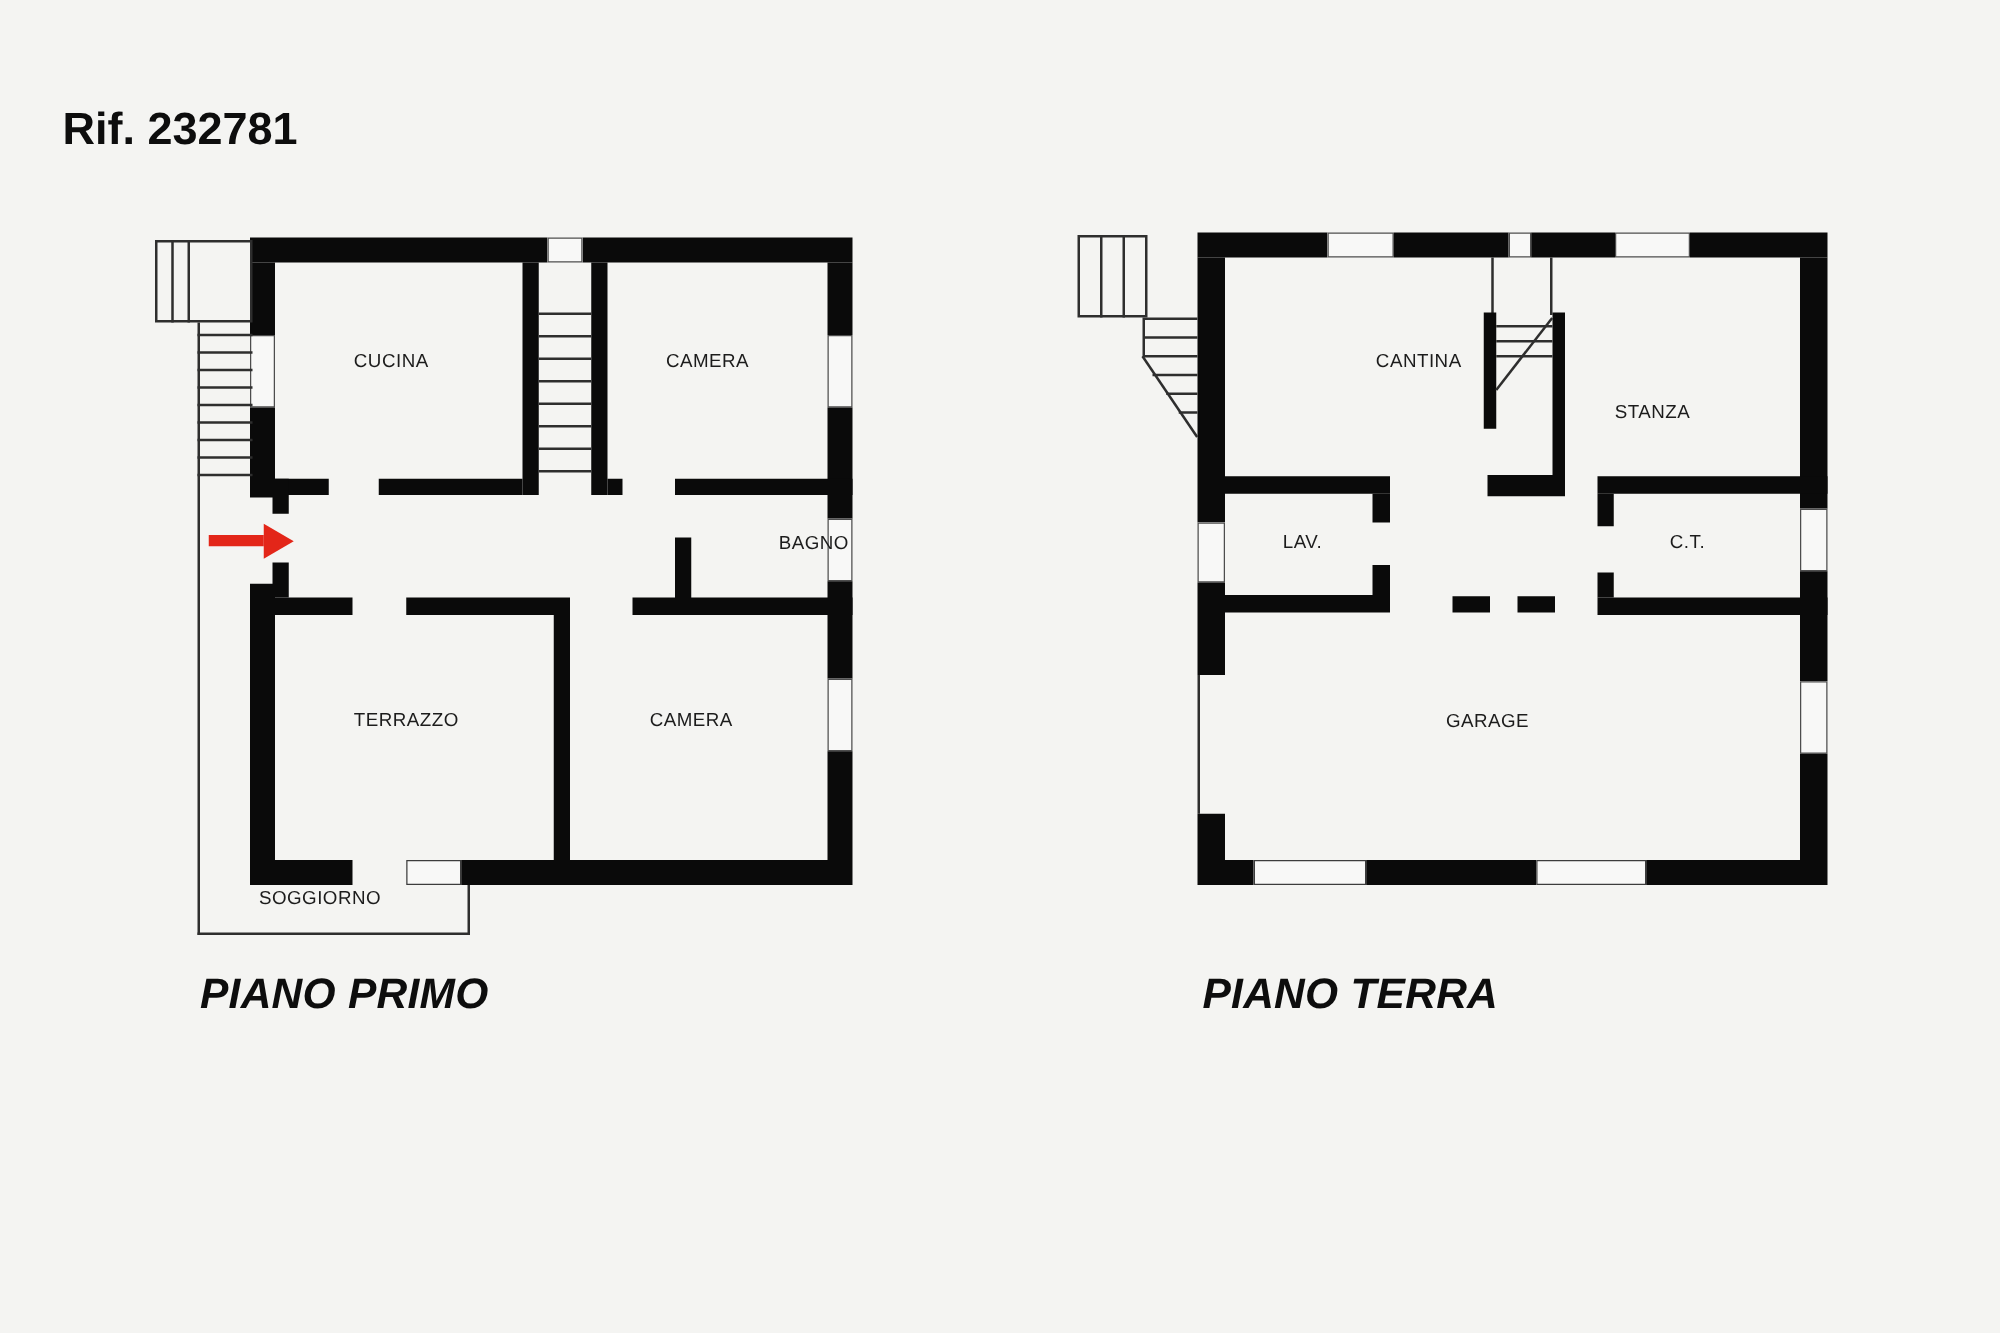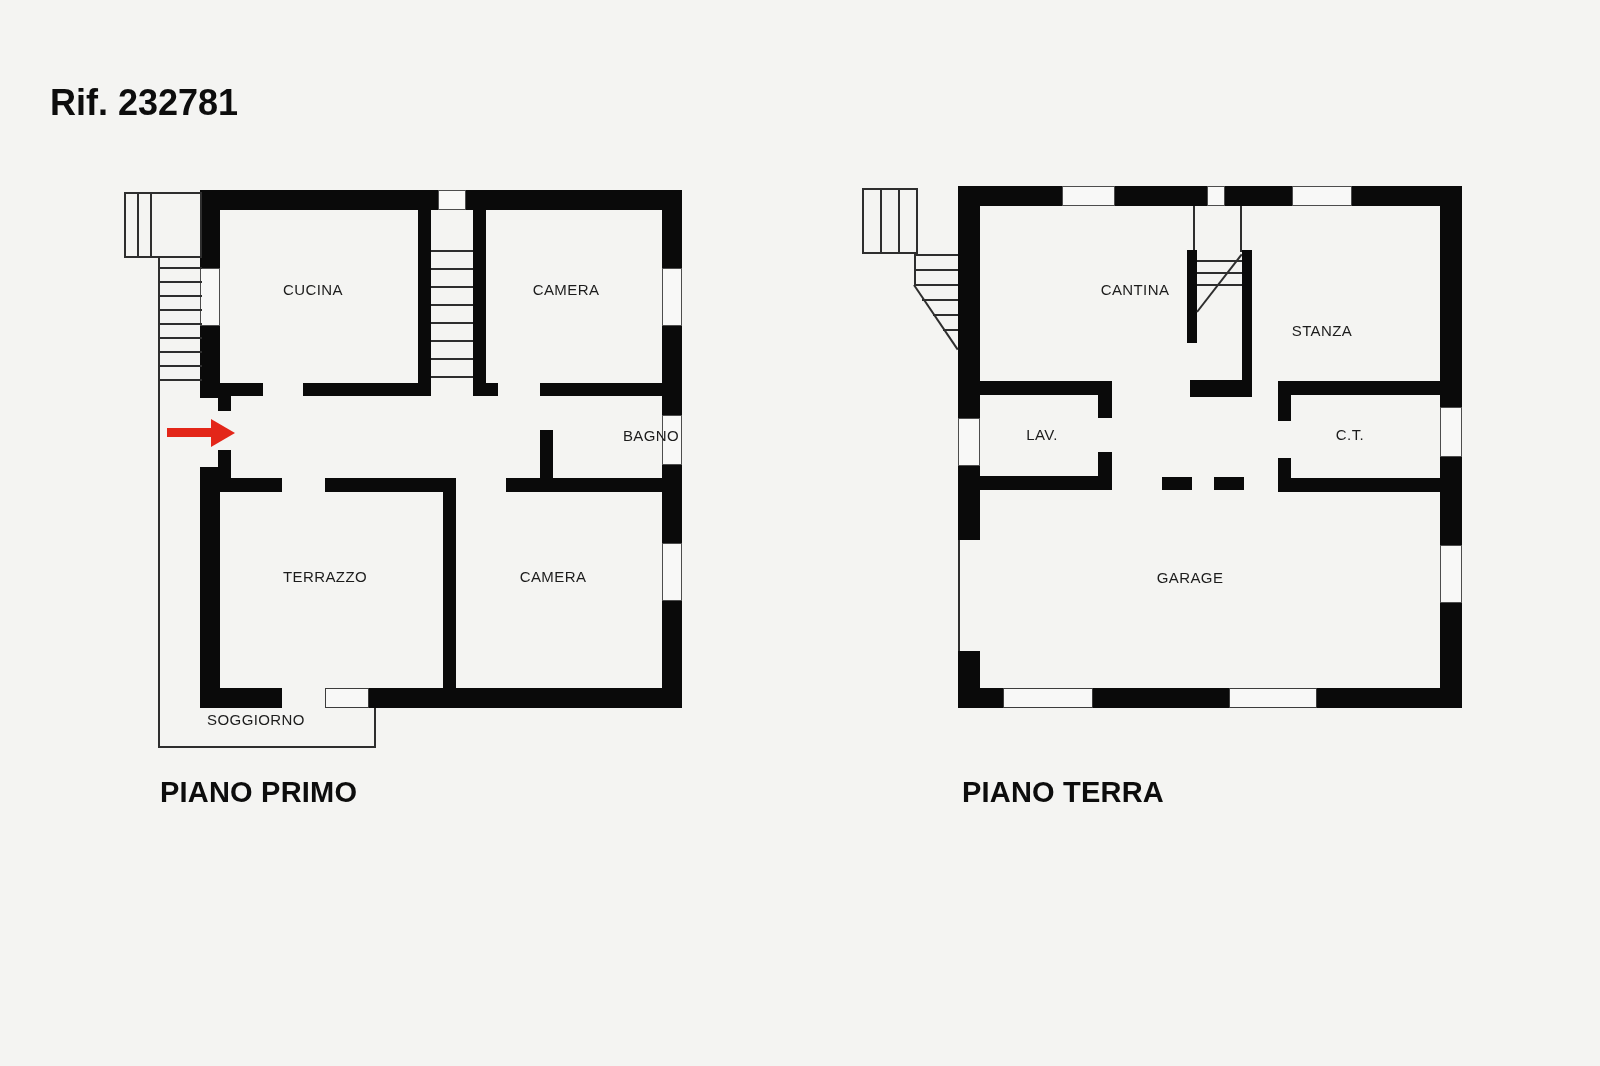--- a/index.html
+++ b/index.html
@@ -9,21 +9,21 @@
   
   .w    {position:absolute;background:#0a0a0a;}
   .win  {position:absolute;background:#f8f8f7;border:1px solid #4d4d4d;box-sizing:border-box;}
   .door {position:absolute;background:#f8f8f7;border:1px solid #3c3c3c;box-sizing:border-box;}
   .line {position:absolute;background:#2e2e2e;}
   .box  {position:absolute;border:2px solid #2e2e2e;box-sizing:border-box;background:transparent;}
   .diag {position:absolute;height:2px;background:#2e2e2e;transform-origin:0 50%;}
 
   .room-label{position:absolute;transform:translate(-50%,-50%);font-size:15px;
               letter-spacing:.4px;color:#1c1c1c;white-space:nowrap;}
-  .floor-title{position:absolute;font-size:29px;font-weight:bold;color:#0d0d0d;letter-spacing:.2px;}
+  .floor-title{position:absolute;font-size:34px;font-weight:bold;color:#0d0d0d;letter-spacing:.2px;font-style:italic;}
   .ref-title{position:absolute;left:50px;top:82px;font-size:36px;font-weight:bold;color:#0d0d0d;}
 
   .arrow-shaft{position:absolute;left:167px;top:428px;width:44px;height:9px;background:#e32619;}
   .arrow-head{position:absolute;left:211px;top:419px;width:0;height:0;
               border-left:24px solid #e32619;border-top:14px solid transparent;
               border-bottom:14px solid transparent;}
 </style>
 </head>
 <body>
 

